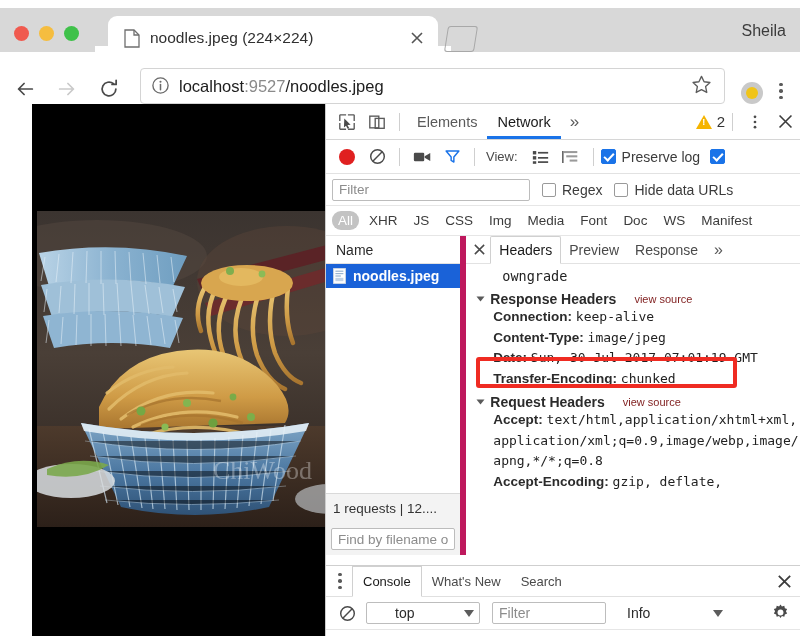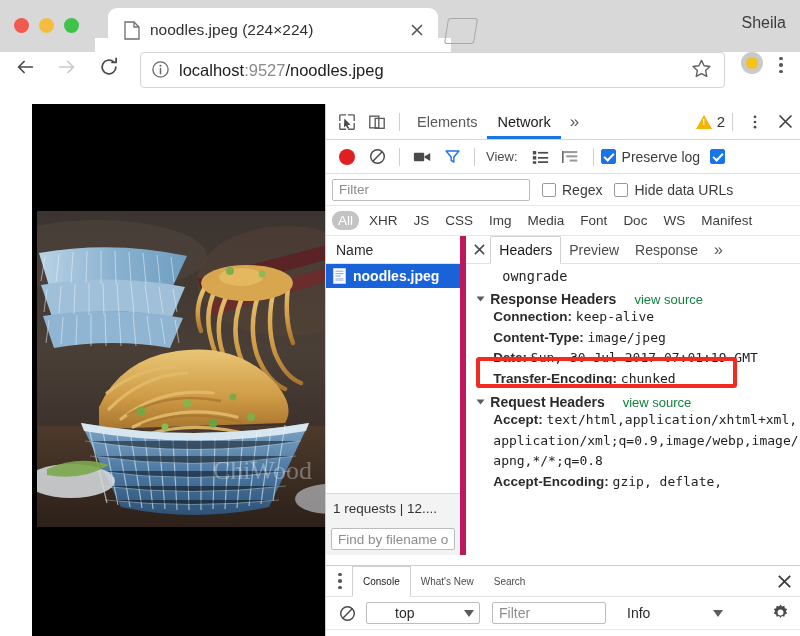--- a/index.html
+++ b/index.html
@@ -5,21 +5,21 @@
   * { box-sizing: border-box; margin: 0; padding: 0; }
   html, body {
     width: 800px; height: 636px;
     font-family: "Liberation Sans", sans-serif;
     overflow: hidden; background: #fff;
   }
   .screen { position: relative; width: 800px; height: 636px; overflow: hidden; }
 
   
   .titlebar {
-    position: absolute; left: 0; top: 0; width: 800px; height: 52px;
+    position: absolute; left: 0; top: 8px; width: 800px; height: 52px;
     background: #d8d8d8;
   }
   .traffic { position: absolute; left: 14px; top: 18px; display: flex; gap: 10px; }
   .light { width: 15px; height: 15px; border-radius: 50%; }
   .light.red    { background: #f05a4f; }
   .light.yellow { background: #f5bd3f; }
   .light.green  { background: #3fc14a; }
 
   .tab {
     position: absolute; left: 108px; top: 8px; width: 330px; height: 44px;
@@ -47,21 +47,21 @@
     transform: skewX(-9deg);
   }
   .profile-name {
     position: absolute; right: 14px; top: 14px;
     font-size: 16px; color: #3b3b3b;
   }
 
   
   .navbar {
     position: absolute; left: 0; top: 52px; width: 800px; height: 52px;
-    background: #fff; display: flex; align-items: flex-start;
+    background: #fff; display: flex; align-items: flex-end;
   }
   .navicon { width: 30px; height: 30px; margin: 0 6px; flex: 0 0 auto;
              display: flex; align-items: center; justify-content: center; }
   .navicon:first-child { margin-left: 10px; }
   .omnibox {
     flex: 1 1 auto; height: 36px; margin: 0 8px 0 10px;
     border: 1.5px solid #d4d4d4; border-radius: 4px; background: #fff;
     display: flex; align-items: center; padding: 0 8px 0 10px;
   }
   .omni-info { width: 20px; height: 20px; margin-right: 8px; flex: 0 0 auto; }
@@ -179,41 +179,41 @@
   .hdrbody { flex: 1 1 auto; overflow: hidden; padding: 2px 0 0 0; }
   .mono { font-family: "DejaVu Sans Mono", "Liberation Mono", monospace; }
   .cont-line { padding-left: 36px; font-size: 13.5px; color: #222; line-height: 20px; }
   .sect {
     display: flex; align-items: center; padding-left: 12px; margin-top: 5px;
     font-size: 14px; font-weight: bold; color: #2b2b2b;
   }
   .tri { width: 0; height: 0; border-left: 5px solid #5a5a5a;
          border-top: 4px solid transparent; border-bottom: 4px solid transparent;
          transform: rotate(90deg); margin-right: 7px; flex: 0 0 auto; }
-  .viewsrc { font-size: 13px; font-weight: normal; color: #15803d; margin-left: 18px; white-space: nowrap; }
+  .viewsrc { font-size: 11px; font-weight: normal; color: #7f1d1d; margin-left: 18px; white-space: nowrap; }
   .hline {
     padding-left: 27px; line-height: 20.5px; font-size: 13.5px; color: #222;
     word-break: break-all;
   }
   .hkey { font-weight: bold; color: #2b2b2b; font-family: Liberation Sans, sans-serif; }
   .hval { font-family: "DejaVu Sans Mono", "Liberation Mono", monospace; font-size: 13px; }
   .highlight-box {
     position: absolute; border: 4px solid #ef2b22; border-radius: 3px;
     pointer-events: none;
   }
 
   
   .drawer { position: absolute; left: 0; bottom: 0; width: 475px; height: 71px;
             background: #fff; border-top: 1px solid #cfcfcf; }
   .drawer-tabs { height: 31px; display: flex; align-items: center; border-bottom: 1px solid #e0e0e0;
                  padding-left: 2px; }
   .dkebab { width: 24px; height: 28px; display: flex; flex-direction: column;
             align-items: center; justify-content: center; gap: 3px; flex: 0 0 auto; }
   .dkebab b { width: 3.5px; height: 3.5px; border-radius: 50%; background: #5a5a5a; display: block; }
-  .dtab { font-size: 10px; color: #4a4a4a; padding: 11px 10px; height: 30px;
+  .dtab { font-size: 13px; color: #4a4a4a; padding: 11px 10px; height: 30px;
           display: flex; align-items: center; flex: 0 0 auto; white-space: nowrap; }
   .dtab.active { color: #1a1a1a; background: #fff; border: 1px solid #d0d0d0;
                  border-bottom-color: #fff; margin-bottom: -1px; height: 31px; }
   .drawer-ctl { height: 32px; display: flex; align-items: center; padding: 0 6px; gap: 0; }
   .sel {
     height: 22px; border: 1px solid #bdbdbd; border-radius: 2px; background: #fff;
     display: flex; align-items: center; justify-content: space-between;
     font-size: 14px; color: #2b2b2b; padding: 0 5px 0 9px; flex: 0 0 auto;
   }
   .caret { width: 0; height: 0; border-left: 5.5px solid transparent; border-right: 5.5px solid transparent;

